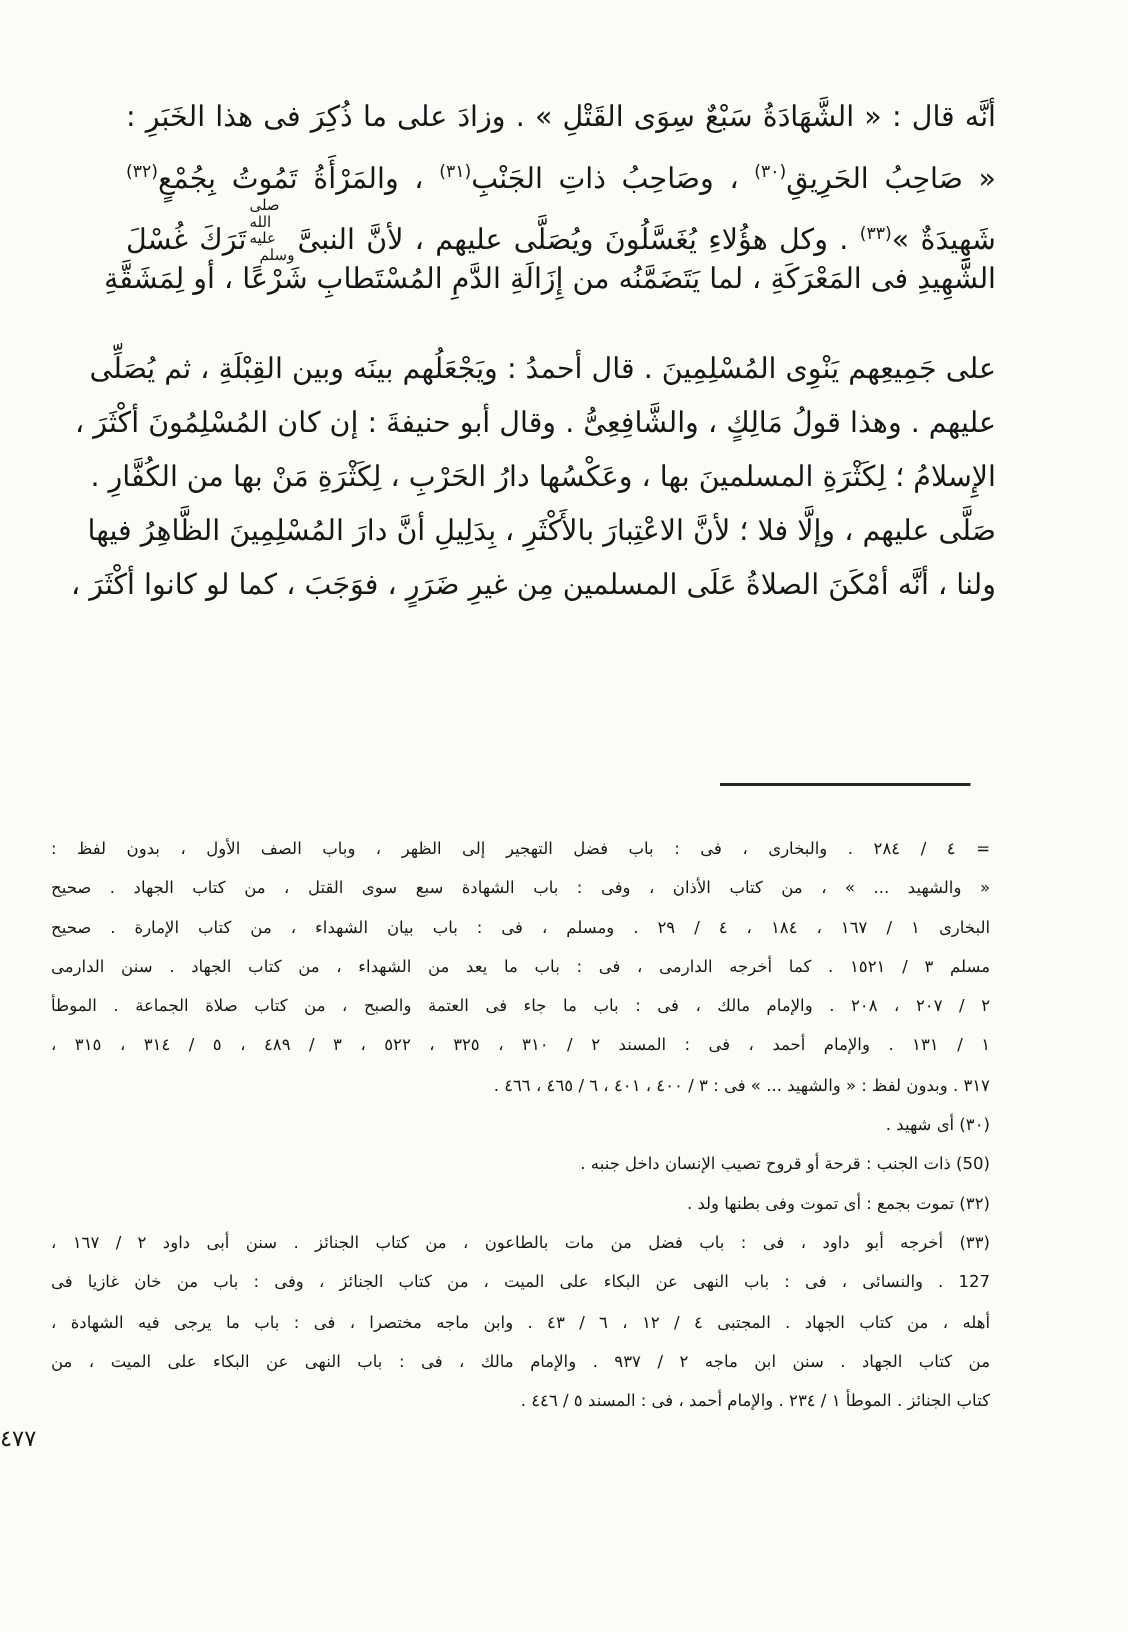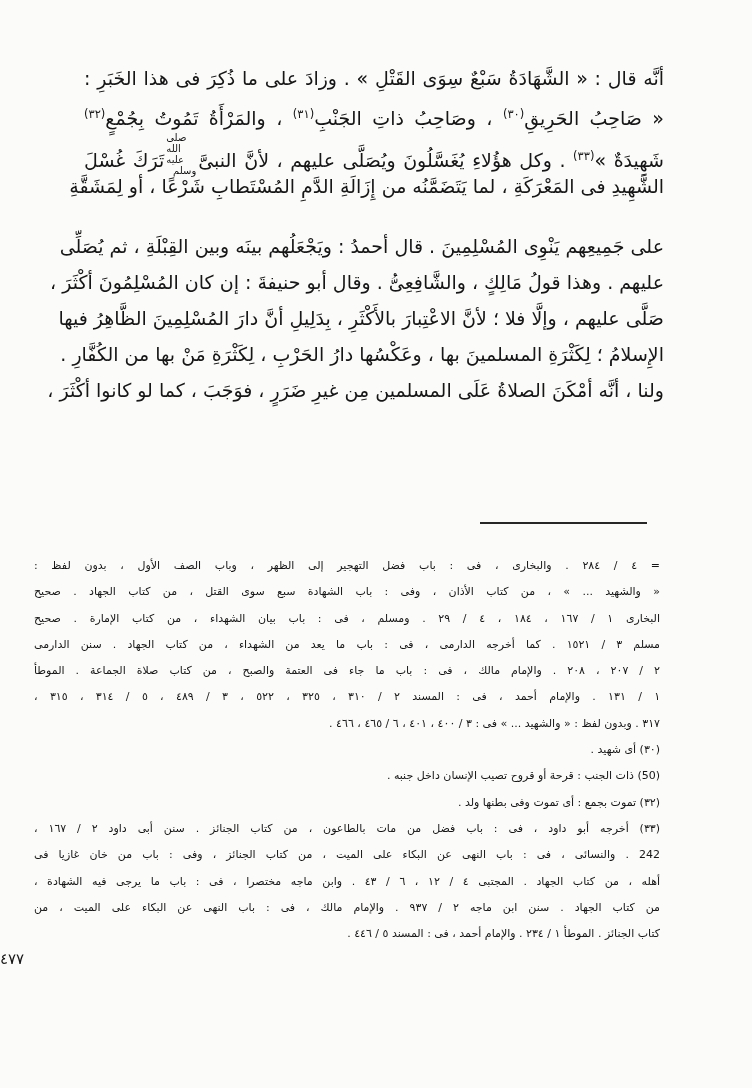--- a/index.html
+++ b/index.html
@@ -91,24 +91,24 @@
     </div>
 
     <div class="para para2">
       <div class="line">
         <span>على جَمِيعِهم يَنْوِى المُسْلِمِينَ . قال أحمدُ : ويَجْعَلُهم بينَه وبين القِبْلَةِ ، ثم يُصَلِّى</span>
       </div>
       <div class="line">
         <span>عليهم . وهذا قولُ مَالِكٍ ، والشَّافِعِىُّ . وقال أبو حنيفةَ : إن كان المُسْلِمُونَ أكْثَرَ ،</span>
       </div>
       <div class="line">
-        <span>صَلَّى عليهم ، وإلَّا فلا ؛ لأنَّ الاعْتِبارَ بالأَكْثَرِ ، بِدَلِيلِ أنَّ دارَ المُسْلِمِينَ الظَّاهِرُ فيها</span>
+        <span>الإِسلامُ ؛ لِكَثْرَةِ المسلمينَ بها ، وعَكْسُها دارُ الحَرْبِ ، لِكَثْرَةِ مَنْ بها من الكُفَّارِ .</span>
       </div>
       <div class="line">
-        <span>الإِسلامُ ؛ لِكَثْرَةِ المسلمينَ بها ، وعَكْسُها دارُ الحَرْبِ ، لِكَثْرَةِ مَنْ بها من الكُفَّارِ .</span>
+        <span>صَلَّى عليهم ، وإلَّا فلا ؛ لأنَّ الاعْتِبارَ بالأَكْثَرِ ، بِدَلِيلِ أنَّ دارَ المُسْلِمِينَ الظَّاهِرُ فيها</span>
       </div>
       <div class="line">
         <span>ولنا ، أنَّه أمْكَنَ الصلاةُ عَلَى المسلمين مِن غيرِ ضَرَرٍ ، فوَجَبَ ، كما لو كانوا أكْثَرَ ،</span>
       </div>
     </div>
 
   </div>
 
   <div class="fn-sep"></div>
 
@@ -117,21 +117,21 @@
     <div class="fline">« والشهيد ... » ، من كتاب الأذان ، وفى : باب الشهادة سبع سوى القتل ، من كتاب الجهاد . صحيح</div>
     <div class="fline">البخارى ١ / ١٦٧ ، ١٨٤ ، ٤ / ٢٩ . ومسلم ، فى : باب بيان الشهداء ، من كتاب الإمارة . صحيح</div>
     <div class="fline">مسلم ٣ / ١٥٢١ . كما أخرجه الدارمى ، فى : باب ما يعد من الشهداء ، من كتاب الجهاد . سنن الدارمى</div>
     <div class="fline">٢ / ٢٠٧ ، ٢٠٨ . والإمام مالك ، فى : باب ما جاء فى العتمة والصبح ، من كتاب صلاة الجماعة . الموطأ</div>
     <div class="fline">١ / ١٣١ . والإمام أحمد ، فى : المسند ٢ / ٣١٠ ، ٣٢٥ ، ٥٢٢ ، ٣ / ٤٨٩ ، ٥ / ٣١٤ ، ٣١٥ ،</div>
     <div class="fline short">٣١٧ . وبدون لفظ : « والشهيد ... » فى : ٣ / ٤٠٠ ، ٤٠١ ، ٦ / ٤٦٥ ، ٤٦٦ .</div>
     <div class="fline short">(٣٠) أى شهيد .</div>
     <div class="fline short">(50) ذات الجنب : قرحة أو قروح تصيب الإنسان داخل جنبه .</div>
     <div class="fline short">(٣٢) تموت بجمع : أى تموت وفى بطنها ولد .</div>
     <div class="fline">(٣٣) أخرجه أبو داود ، فى : باب فضل من مات بالطاعون ، من كتاب الجنائز . سنن أبى داود ٢ / ١٦٧ ،</div>
-    <div class="fline">242 . والنسائى ، فى : باب النهى عن البكاء على الميت ، من كتاب الجنائز ، وفى : باب من خان غازيا فى</div>
+    <div class="fline">127 . والنسائى ، فى : باب النهى عن البكاء على الميت ، من كتاب الجنائز ، وفى : باب من خان غازيا فى</div>
     <div class="fline">أهله ، من كتاب الجهاد . المجتبى ٤ / ١٢ ، ٦ / ٤٣ . وابن ماجه مختصرا ، فى : باب ما يرجى فيه الشهادة ،</div>
     <div class="fline">من كتاب الجهاد . سنن ابن ماجه ٢ / ٩٣٧ . والإمام مالك ، فى : باب النهى عن البكاء على الميت ، من</div>
     <div class="fline short">كتاب الجنائز . الموطأ ١ / ٢٣٤ . والإمام أحمد ، فى : المسند ٥ / ٤٤٦ .</div>
   </div>
 
   <div class="pagenum">٤٧٧</div>
 
 </div>
 
 </body></html>

